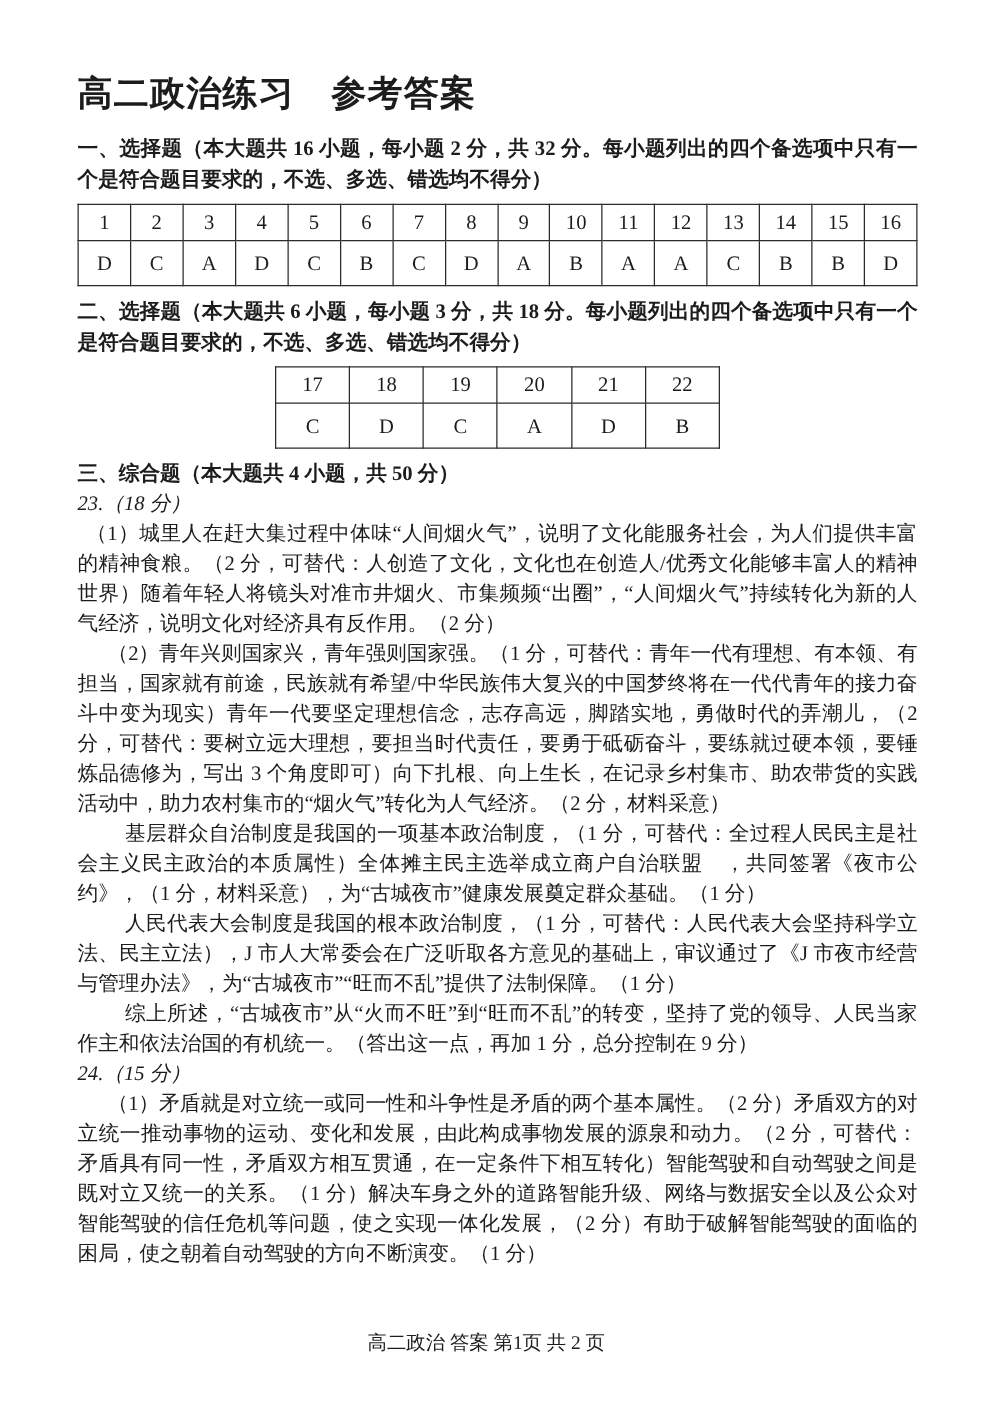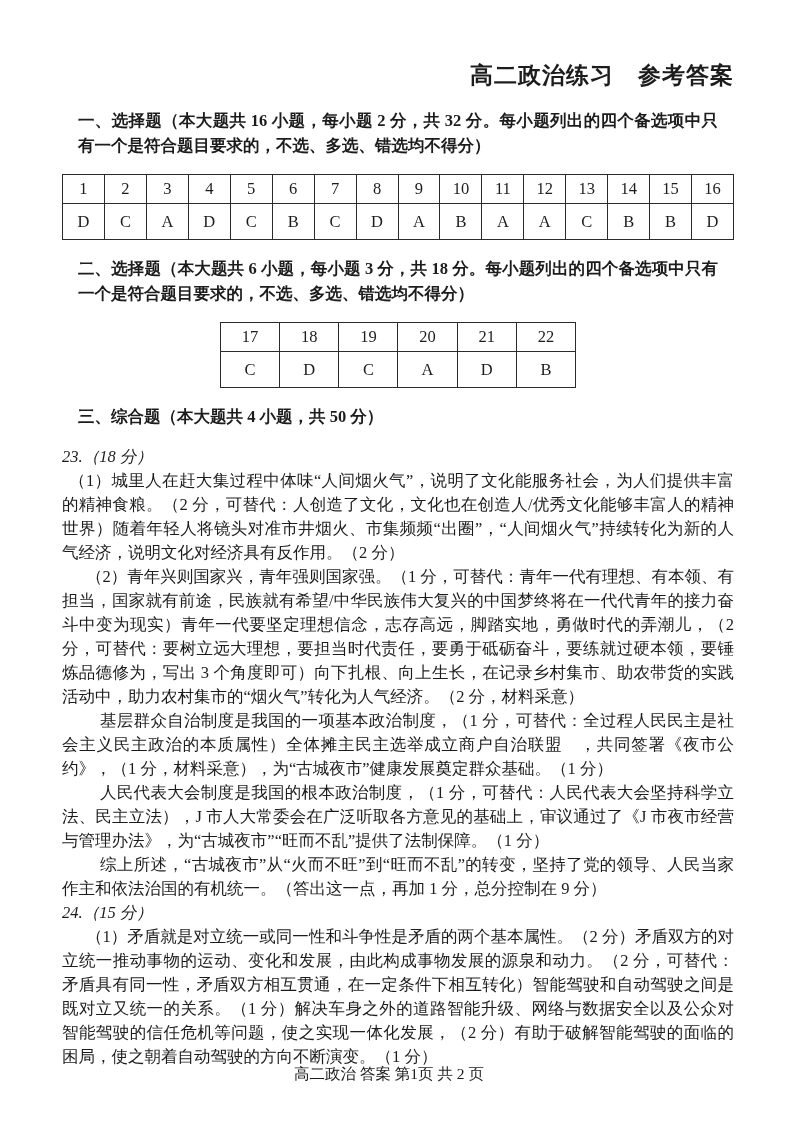--- a/index.html
+++ b/index.html
@@ -11,28 +11,28 @@
     position: relative;
     overflow: hidden;
   }
   .page {
     position: absolute; inset: 0;
     padding: 60px 60px 0 62px;
     box-sizing: border-box;
   }
   .title {
     margin: 0 0 14px 0;
-    text-align: right;
-    font-size: 23px;
+    text-align: left;
+    font-size: 28px;
     font-weight: bold;
     letter-spacing: 1px;
     line-height: 32px;
   }
   .sec-heading {
-    margin: 16px;
+    margin: 0;
     font-size: 16.5px;
     font-weight: bold;
     line-height: 25px;
     text-align: justify;
     text-justify: inter-ideograph;
   }
   table.answer-table {
     border-collapse: collapse;
     table-layout: fixed;
     margin: 7px 0 7px 0;

